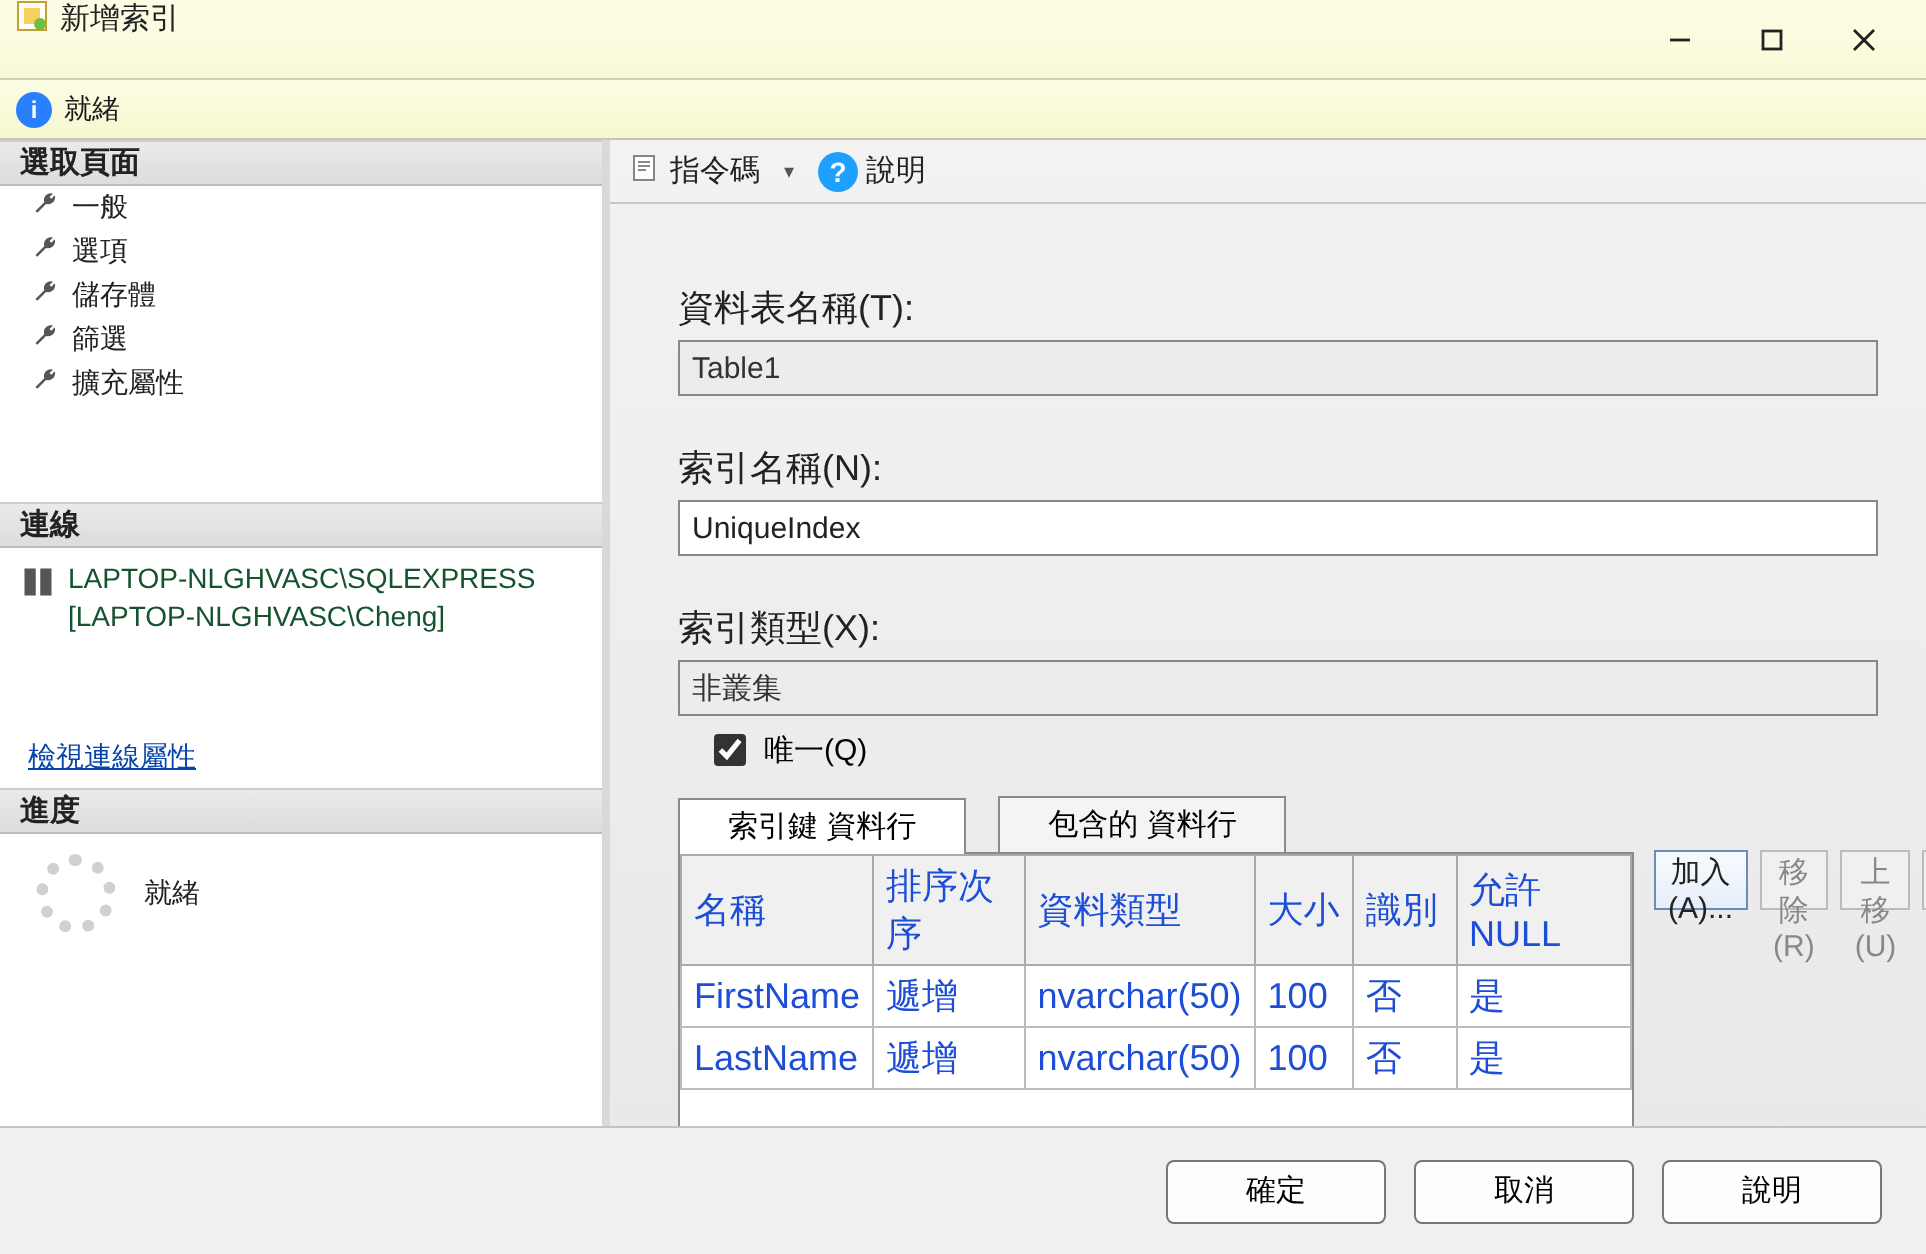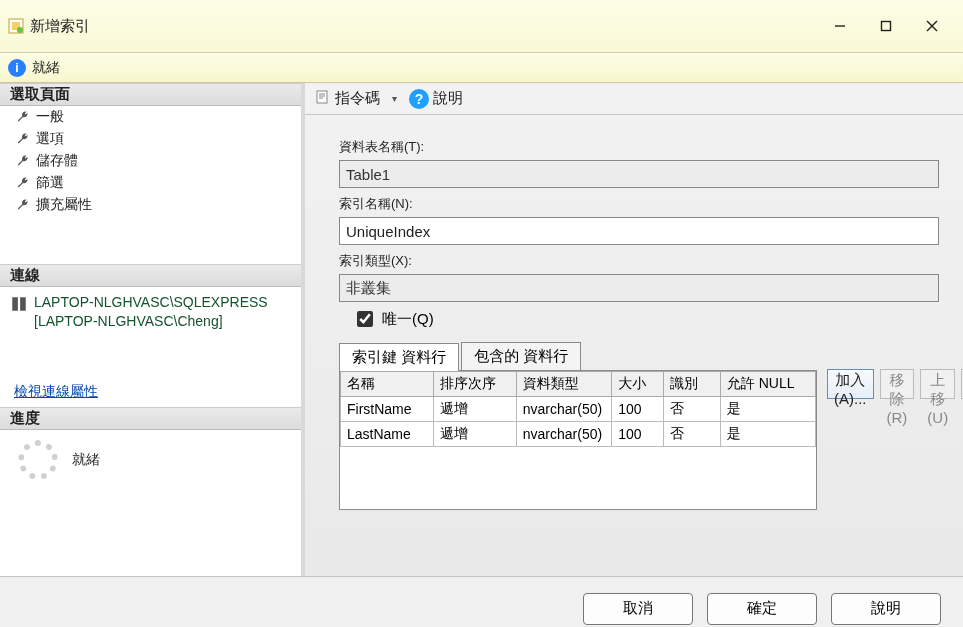--- a/index.html
+++ b/index.html
@@ -1,21 +1,21 @@
 <!DOCTYPE html>
 <html><head>
 <meta charset="utf-8">
 <style>
   * { box-sizing: border-box; font-family: "Microsoft JhengHei", "Segoe UI", Arial, sans-serif; }
   body { margin: 0; width: 963px; height: 627px; background: #f0f0f0; overflow: hidden; }
 
   .titlebar {
-    height: 53px;
+    height: 40px;
     background: linear-gradient(#fdfde5, #f9f9d8);
-    display: flex; align-items: center; padding: 0 8px;
+    display: flex; padding: 0 8px;
     border-bottom: 1px solid #d0d0b0;
   }
   .titlebar .app-icon {
     width: 16px; height: 16px; margin-right: 6px;
     display: inline-flex; align-items: center; justify-content: center;
   }
   .titlebar .title { font-size: 15px; color: #222; }
   .titlebar .spacer { flex: 1; }
   .winbtn {
     width: 46px; height: 40px;
@@ -47,21 +47,21 @@
     border-right: 4px solid #d9d9d9;
     overflow-y: auto;
     font-size: 14px; color: #222;
   }
   .side-section-head {
     background: linear-gradient(#eaeaea, #dcdcdc);
     border-top: 1px solid #ccc; border-bottom: 1px solid #bbb;
     padding: 1px 10px; font-size: 15px; font-weight: bold; color: #222;
   }
   .side-item {
-    display: flex; align-items: center; gap: 6px;
+    display: flex; align-items: flex-start; gap: 6px;
     padding: 2px 16px; cursor: default;
   }
   .wrench { width: 14px; height: 14px; color: #444; }
   .conn-item {
     display: flex; align-items: flex-start; gap: 6px;
     padding: 6px 10px; font-size: 14px; color: #14532d;
   }
   .conn-icon { width: 18px; flex: 0 0 18px; color: #333; margin-top: 2px; }
   .link { color: #0645ad; text-decoration: underline; padding: 6px 14px; display: inline-block; }
   .progress-item {
@@ -88,43 +88,43 @@
     background: #1ea0ff; color: #fff; font-weight: bold; font-size: 14px;
     display: inline-flex; align-items: center; justify-content: center;
   }
   .dropdown-caret { font-size: 10px; color: #555; }
 
   .form-area {
     position: absolute; left: 0; right: 0; top: 32px; bottom: 0;
     padding: 16px 24px 8px 34px;
     overflow: auto;
   }
-  .form-label { font-size: 13px; color: #222; margin-bottom: 4px; margin-top: 7px; }
+  .form-label { font-size: 18px; color: #222; margin-bottom: 4px; margin-top: 24px; }
   .form-input {
     width: 100%; height: 28px; border: 1px solid #888;
     background: #fff; padding: 2px 6px; font-size: 15px; color: #222;
   }
   .form-input.readonly { background: #ececec; color: #333; }
   .checkbox-row { display: flex; align-items: center; gap: 6px; margin: 6px 0 12px 14px; font-size: 15px; }
   .checkbox-row input[type=checkbox] { width: 16px; height: 16px; accent-color: #333; }
 
   .tabs { display: flex; align-items: flex-end; margin-top: 6px; }
   .tab {
     border: 1px solid #8a8a8a; border-bottom: none;
-    background: #f4f4f4; padding: 4px 12px; font-size: 15px;
-    margin-right: 2px; cursor: default;
+    background: #f4f4f4; padding: 4px 24px; font-size: 15px;
+    margin-right: 16px; cursor: default;
   }
   .tab.active { background: #fff; position: relative; top: 1px; }
 
   .grid-wrap { display: flex; gap: 10px; }
   .grid-box {
     flex: 1; border: 1px solid #8a8a8a;
     background: #fff; min-height: 140px;
   }
-  table.data { width: 100%; border-collapse: collapse; font-size: 14px; color: #000000; }
+  table.data { width: 100%; border-collapse: collapse; font-size: 18px; color: #1d4ed8; }
   table.data th {
     background: #f0f0f0; border: 1px solid #aaa; padding: 3px 6px;
     font-weight: normal; text-align: left;
   }
   table.data td { border: 1px solid #bbb; padding: 3px 6px; white-space: nowrap; overflow: hidden; }
   .col-name { width: 90px; }
   .col-sort { width: 80px; }
   .col-type { width: 90px; }
   .col-size { width: 50px; }
   .col-id   { width: 55px; }
@@ -323,16 +323,16 @@
           <button disabled="">移除(R)</button>
           <button disabled="">上移(U)</button>
           <button disabled="">下移(D)</button>
         </div>
       </div>
     </div>
   </div>
 </div>
 
 <div class="footer">
+  <button>確定</button>
   <button>取消</button>
-  <button>確定</button>
   <button>說明</button>
 </div>
 
 </body></html>

